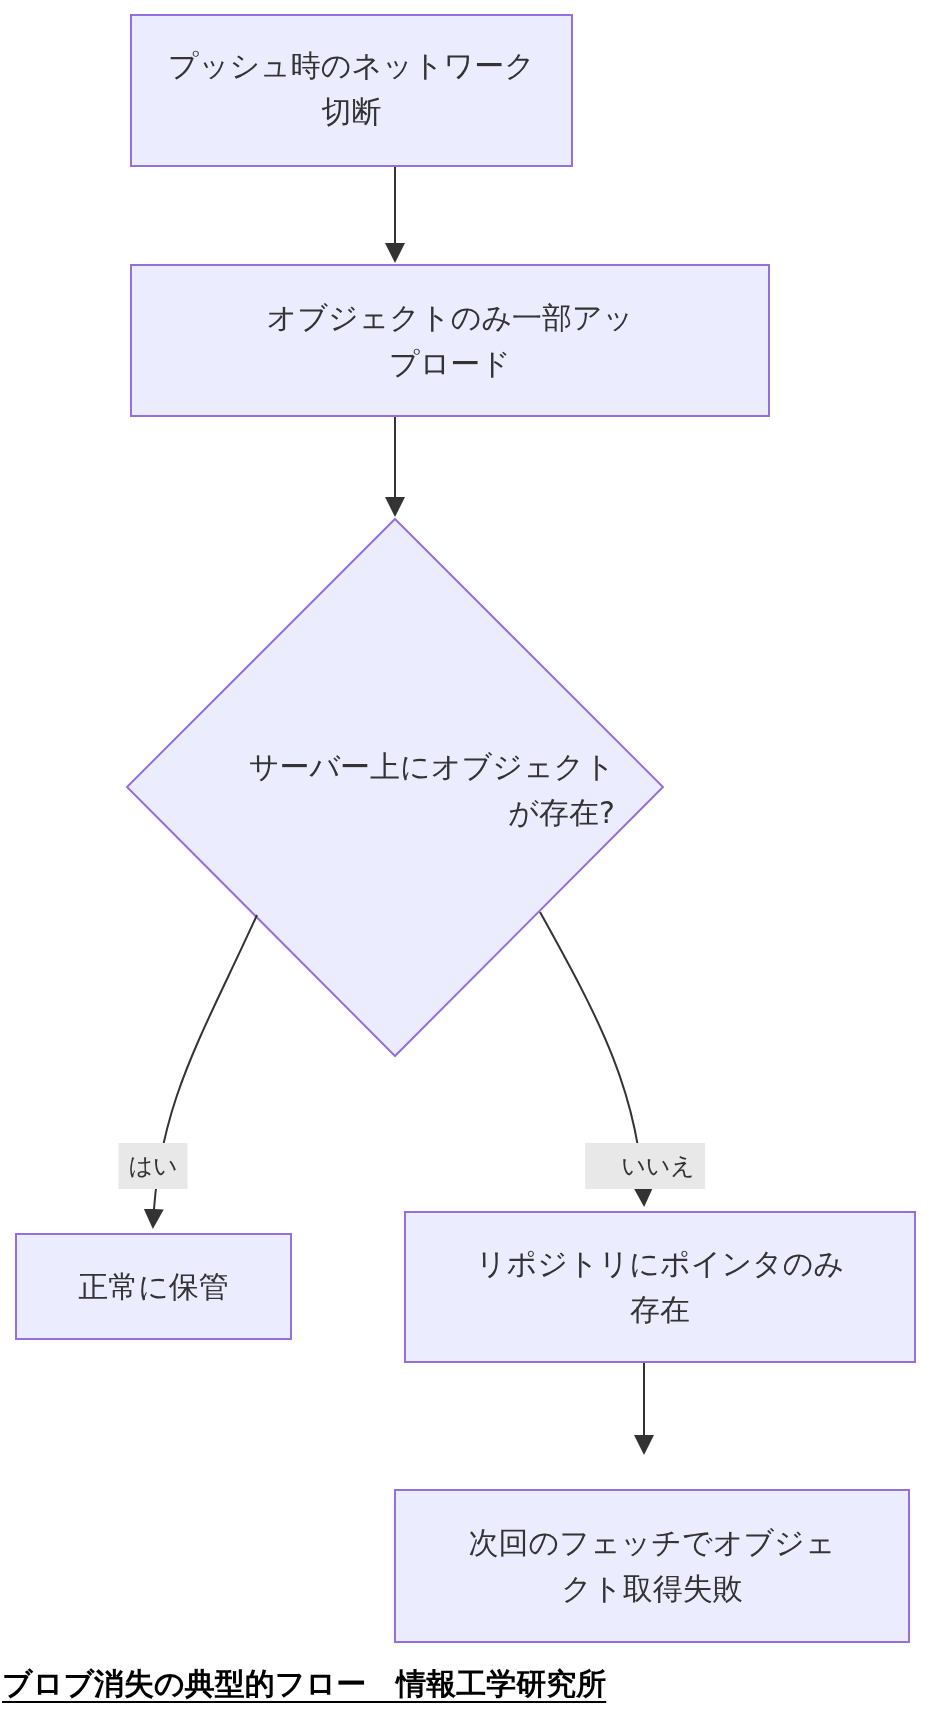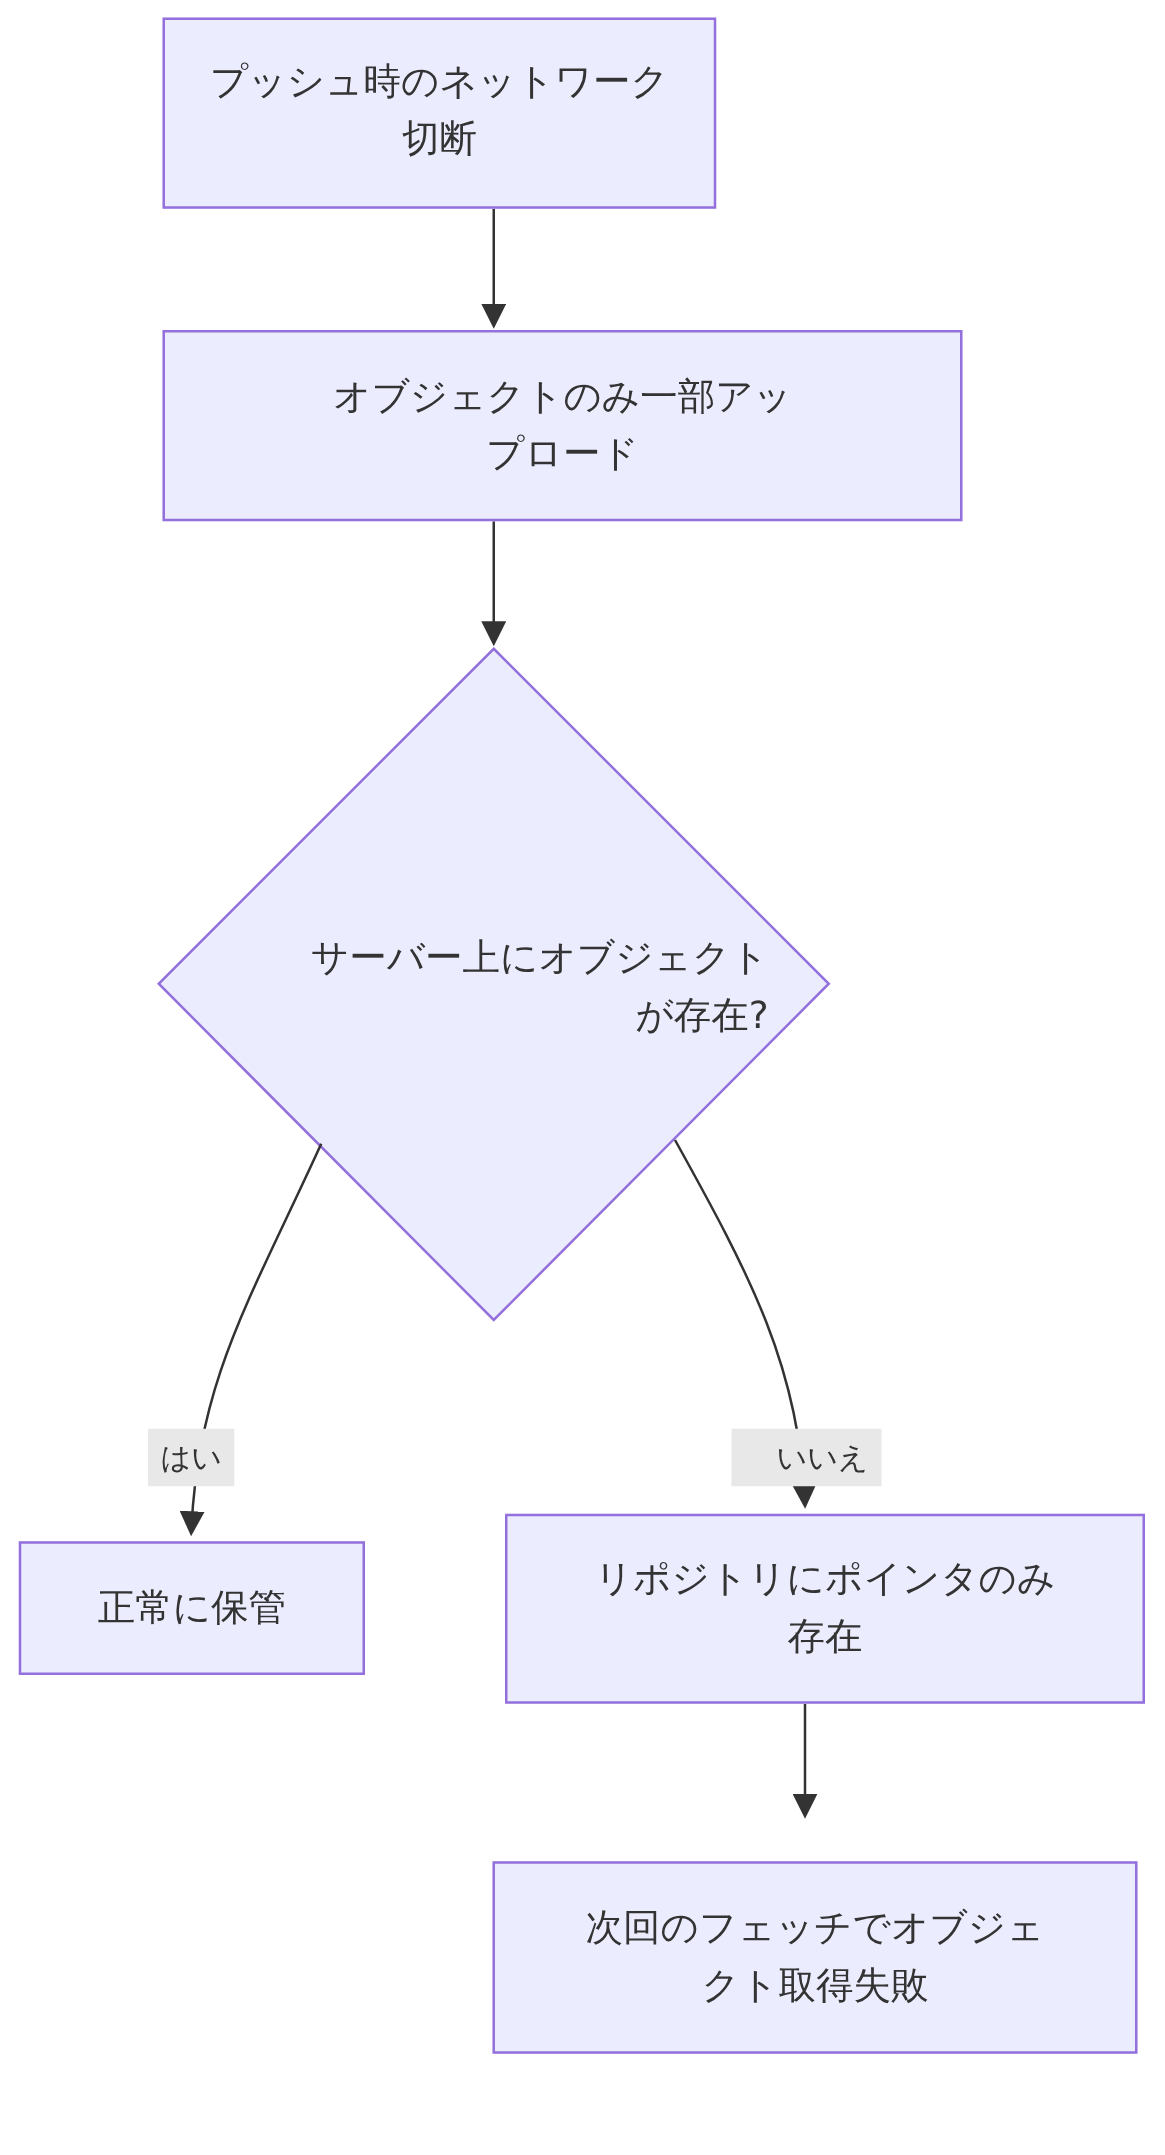--- a/index.html
+++ b/index.html
@@ -131,14 +131,15 @@
   <div class="node" style="left:388px; top:1211px; width:512px; height:152px;margin-left:16px;">
     <span>リポジトリにポインタのみ
 存在</span>
   </div>
 
   <div class="node" style="left:394px; top:1461px; width:516px; height:154px;margin-top:28px;">
     <span>次回のフェッチでオブジェ
 クト取得失敗</span>
   </div>
 
+  <div class="caption">ブロブ消失の典型的フロー　情報工学研究所</div>
 
 </div>
 
 </body></html>

